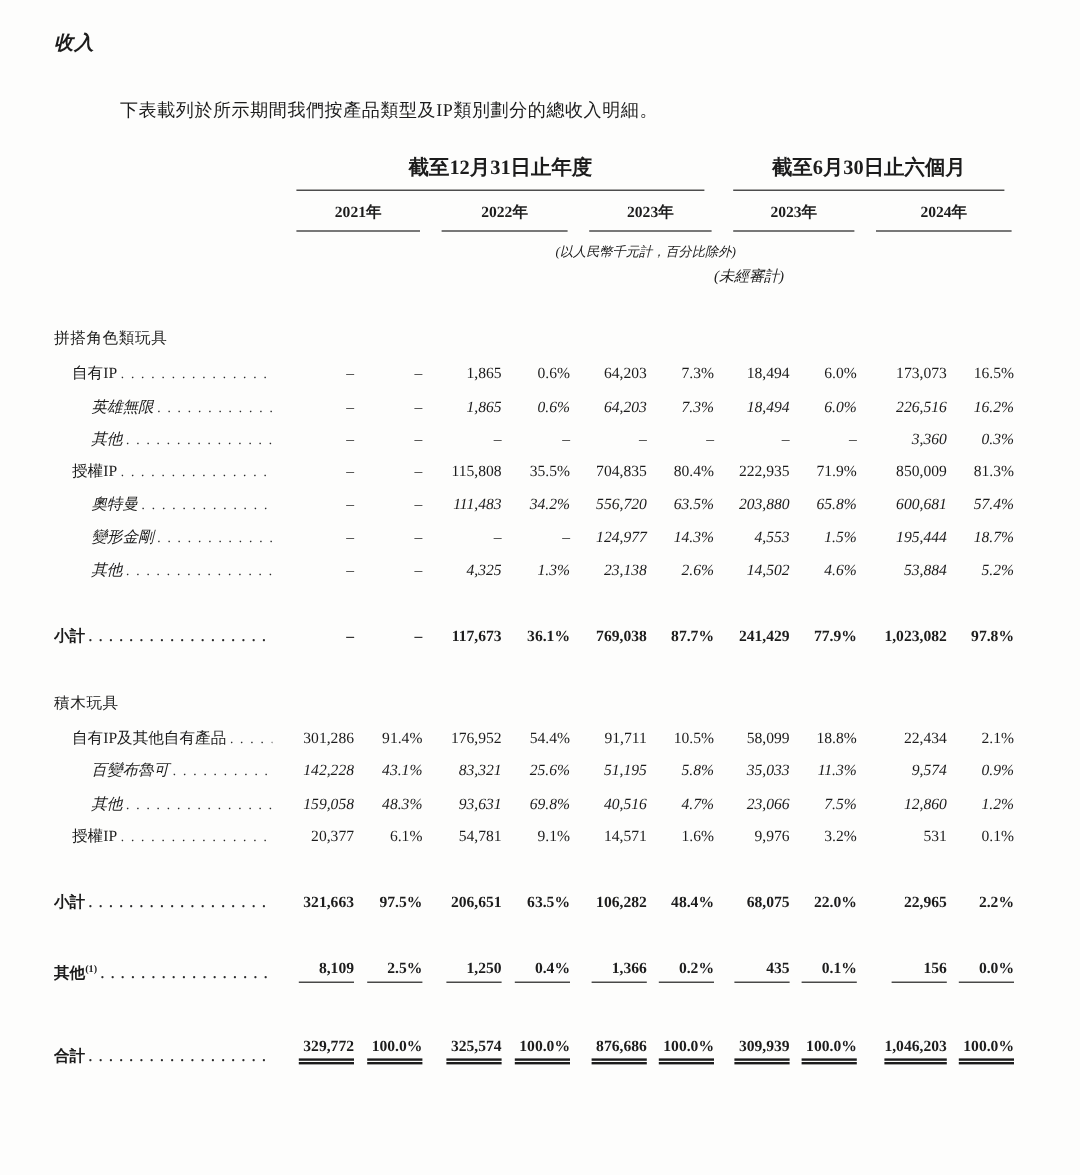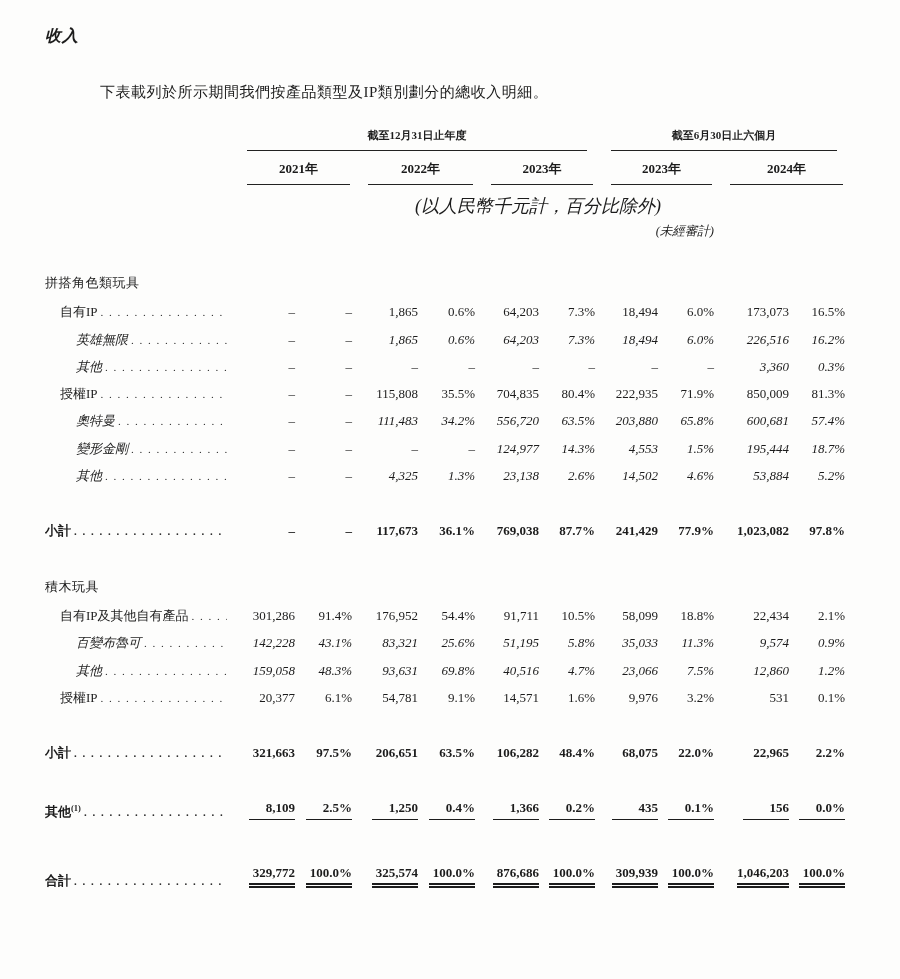--- a/index.html
+++ b/index.html
@@ -16,30 +16,30 @@
   .intro{margin:36px 0 0 0;font-size:15px;text-indent:55px;letter-spacing:.5px;}
 
   table.rev{
     border-collapse:collapse;table-layout:fixed;width:800px;margin-top:26px;
     font-size:13px;
   }
   table.rev th,table.rev td{padding:0;vertical-align:bottom;}
 
   
   .grp{
-    font-weight:bold;text-align:center;font-size:11px;
+    font-weight:bold;text-align:center;font-size:17px;
     border-bottom:1.5px solid #222;padding:0 0 7px 0;margin:0 8px 0 16px;
   }
   tr.year-row th{padding-top:9px;}
   .yr{
     font-weight:bold;text-align:center;font-size:13px;
     border-bottom:1.5px solid #222;padding:0 0 6px 0;margin:0 2px 0 16px;
   }
-  tr.note-row td{padding-top:9px;font-style:italic;font-size:18px;text-align:center;}
-  tr.note-row2 td{padding-top:5px;font-style:italic;font-size:12.5px;text-align:right;}
+  tr.note-row td{padding-top:9px;font-style:italic;font-size:11px;text-align:center;}
+  tr.note-row2 td{padding-top:5px;font-style:italic;font-size:12.5px;text-align:left;}
 
   
   td.label-cell{white-space:nowrap;overflow:hidden;}
   .label-flex{display:flex;align-items:baseline;}
   .leader{flex:1;overflow:hidden;white-space:nowrap;margin:0 4px 0 3px;}
   .leader::after{
     content:". . . . . . . . . . . . . . . . . . . . . . . . . . . . . .";
     font-size:11px;letter-spacing:1.5px;font-style:normal;color:#2a2a2a;
   }
   td.num{text-align:right;white-space:nowrap;padding-left:4px;}

